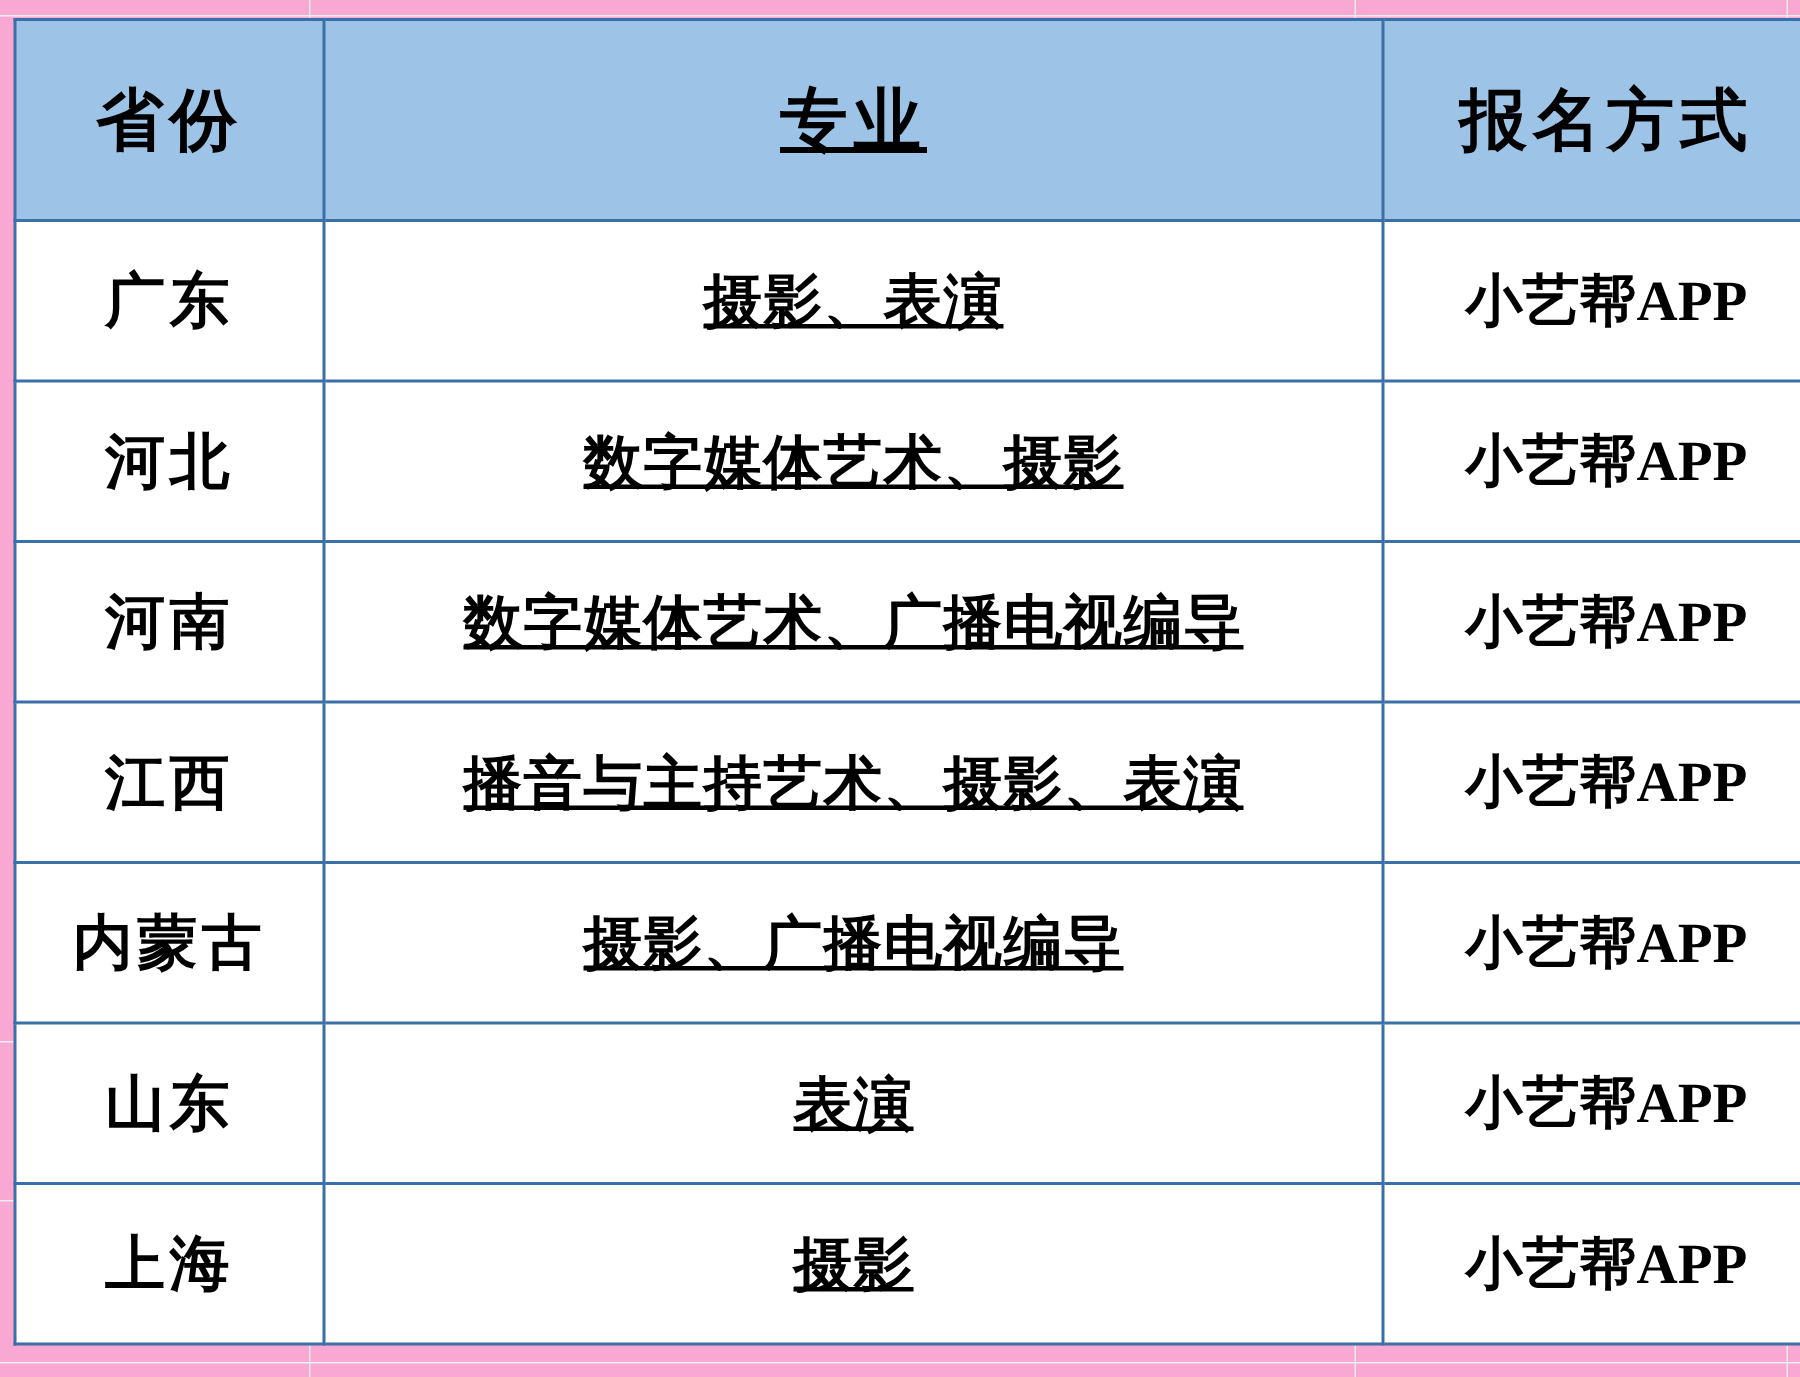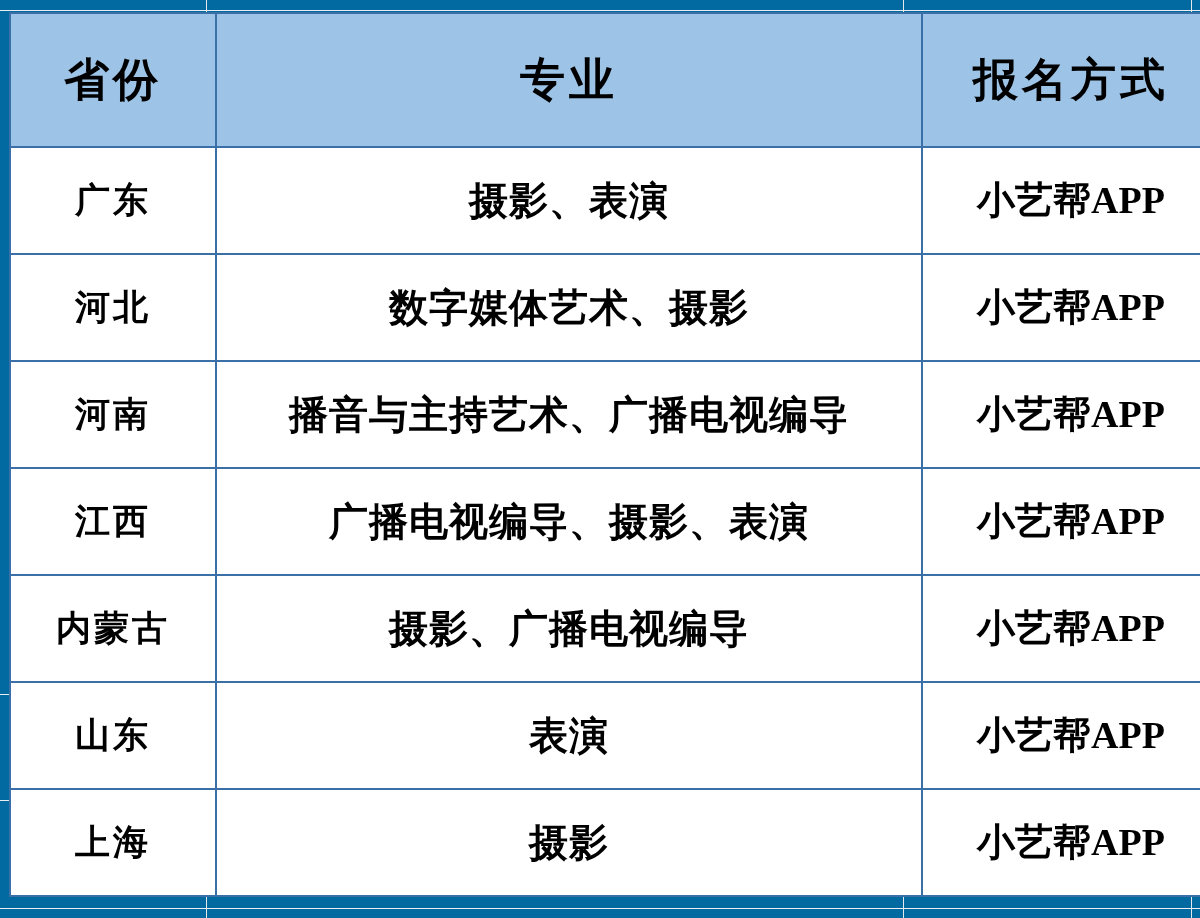--- a/index.html
+++ b/index.html
@@ -10,21 +10,21 @@
     width: 1200px;
     height: 918px;
     background: #ffffff;
     font-family: "Liberation Serif", "DejaVu Serif", serif;
     overflow: hidden;
   }
   .page {
     position: relative;
     width: 1200px;
     height: 918px;
-    background: #0369a1;
+    background: #f9a8d4;
     box-sizing: border-box;
   }
   
   .grid-line-v {
     position: absolute;
     top: 0;
     bottom: 0;
     width: 1px;
     background: #e6e9ea;
   }
@@ -61,25 +61,25 @@
     font-size: 45px;
     letter-spacing: 4px;
   }
   tbody td {
     background: #ffffff;
     height: 105px;
     font-size: 40px;
     letter-spacing: 2px;
   }
   .col-prov { width: 196px; }
-  .col-major { width: 696px; }
+  .col-major { width: 696px; text-decoration: underline; }
   .col-method { width: 288px; }
 
   tbody td.cell-province {
-    font-size: 35px;
+    font-size: 40px;
     letter-spacing: 3px;
     font-family: Liberation Serif, serif;
   }
   tbody td.cell-major {
     font-size: 39px;
     letter-spacing: 1px;
   }
   tbody td.cell-method {
     font-size: 38px;
     letter-spacing: 0px;
@@ -113,26 +113,26 @@
           <td class="col-major cell-major">摄影、表演</td>
           <td class="col-method cell-method">小艺帮APP</td>
         </tr>
         <tr>
           <td class="col-prov cell-province">河北</td>
           <td class="col-major cell-major">数字媒体艺术、摄影</td>
           <td class="col-method cell-method">小艺帮APP</td>
         </tr>
         <tr>
           <td class="col-prov cell-province">河南</td>
-          <td class="col-major cell-major">播音与主持艺术、广播电视编导</td>
+          <td class="col-major cell-major">数字媒体艺术、广播电视编导</td>
           <td class="col-method cell-method">小艺帮APP</td>
         </tr>
         <tr>
           <td class="col-prov cell-province">江西</td>
-          <td class="col-major cell-major">广播电视编导、摄影、表演</td>
+          <td class="col-major cell-major">播音与主持艺术、摄影、表演</td>
           <td class="col-method cell-method">小艺帮APP</td>
         </tr>
         <tr>
           <td class="col-prov cell-province">内蒙古</td>
           <td class="col-major cell-major">摄影、广播电视编导</td>
           <td class="col-method cell-method">小艺帮APP</td>
         </tr>
         <tr>
           <td class="col-prov cell-province">山东</td>
           <td class="col-major cell-major">表演</td>

